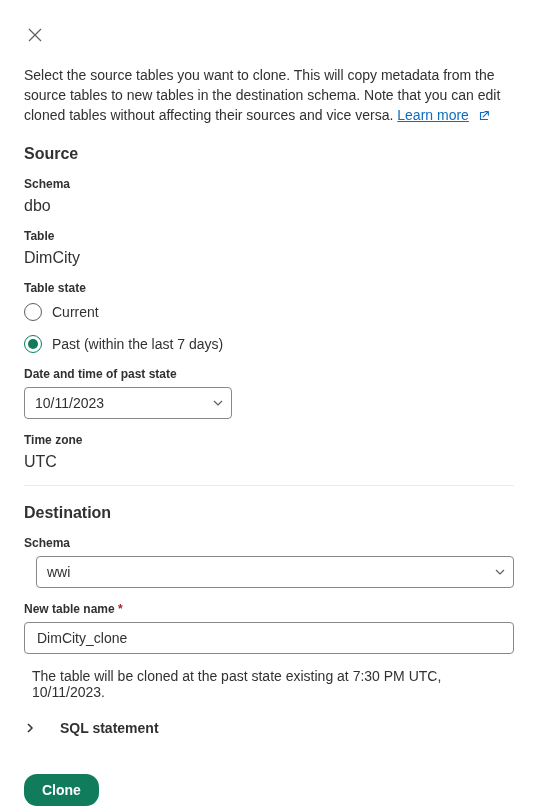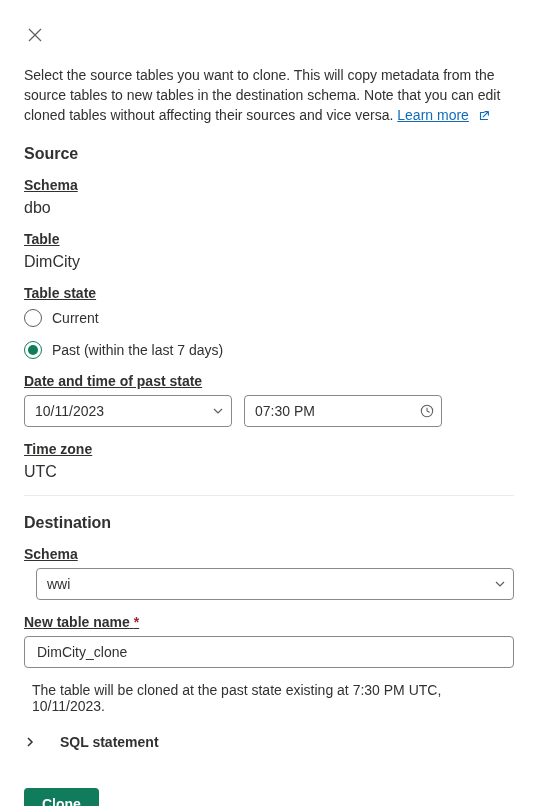--- a/index.html
+++ b/index.html
@@ -12,35 +12,35 @@
     padding: 24px;
   }
   .dialog-header { display: flex; justify-content: space-between; align-items: flex-start; margin-bottom: 16px; }
   .dialog-title { font-size: 20px; font-weight: 600; color: #201f1e; }
   .close-btn { background: none; border: none; cursor: pointer; color: #605e5c; padding: 4px; }
   .description { font-size: 14px; color: #323130; line-height: 20px; margin-bottom: 20px; }
   .learn-more { color: #0f6cbd; text-decoration: underline; cursor: pointer; }
   .ext-icon-inline { vertical-align: middle; margin-left: 4px; color: #0f6cbd; }
   .section-heading { font-size: 16px; font-weight: 600; margin-bottom: 14px; margin-top: 4px; }
   .field { margin-bottom: 14px; }
-  .field-label { font-size: 14px; font-weight: 600; color: #323130; display: block; margin-bottom: 6px; text-decoration: underline; }
+  .field-label { font-size: 12px; font-weight: 600; color: #323130; display: block; margin-bottom: 6px; }
   .field-value { font-size: 16px; color: #323130; }
   .radio-group { margin-top: 8px; }
   .radio-option { display: flex; align-items: center; margin-bottom: 14px; cursor: pointer; }
   .radio-circle {
     width: 18px; height: 18px; border-radius: 50%;
     border: 1px solid #605e5c; margin-right: 10px; position: relative;
     flex-shrink: 0;
   }
   .radio-circle.selected { border-color: #107c5b; }
   .radio-circle.selected::after {
     content: ""; position: absolute; top: 3px; left: 3px;
     width: 10px; height: 10px; background: #107c5b; border-radius: 50%;
   }
-  .datetime-row { display: flex; gap: 12px; margin-top: 6px; margin-bottom: 14px; }
+  .datetime-row { display: flex; gap: 12px; margin-top: 6px; margin-bottom: 14px; flex-direction: column; }
   .input-wrap { position: relative; flex-shrink: 0; }
   .input-wrap.date { width: 208px; }
   .input-wrap.time { width: 198px; }
   .text-input, .select-input {
     width: 100%; height: 32px; border: 1px solid #8a8886;
     border-radius: 4px; padding: 0 32px 0 10px; font-size: 14px;
     color: #323130; background: #fff; font-family: inherit;
   }
   .input-icon {
     position: absolute; right: 8px; top: 50%; transform: translateY(-50%);
@@ -48,21 +48,21 @@
   }
   .divider { border: none; border-top: 1px solid #edebe9; margin: 14px 0 18px 0; }
   .select-input { appearance: none; cursor: pointer; }
   .full-width { width: 100%; padding-left: 12px; }
   .required { color: #a4262c; }
   .info-text { font-size: 14px; color: #323130; margin: 14px 8px; }
   .accordion { display: flex; align-items: center; gap: 24px; cursor: pointer; font-weight: 600; padding: 6px 0; margin-bottom: 32px; }
   .primary-btn {
     background: #107c5b; color: #fff; border: none;
     padding: 8px 18px; font-size: 14px; font-weight: 600;
-    border-radius: 4px; cursor: pointer; font-family: inherit;
+    border-radius: 13px; cursor: pointer; font-family: inherit;
   }
 </style>
 </head>
 <body>
 
 
 
 <div class="dialog-header">
   <button class="close-btn">
     <svg width="14" height="14" viewBox="0 0 14 14">
@@ -106,27 +106,20 @@
 </div>
 
 <span class="field-label">Date and time of past state</span>
 <div class="datetime-row">
   <div class="input-wrap date">
     <input class="text-input" value="10/11/2023" style="">
     <svg class="input-icon" width="12" height="12" viewBox="0 0 12 12">
         <path d="M2 4 L6 8 L10 4" stroke="currentColor" stroke-width="1.2" fill="none"></path>
       </svg>
   </div>
-  <div class="input-wrap time">
-    <input class="text-input" value="07:30 PM" style="">
-    <svg class="input-icon" width="14" height="14" viewBox="0 0 16 16">
-        <circle cx="8" cy="8" r="6.5" stroke="currentColor" stroke-width="1.2" fill="none"></circle>
-        <path d="M8 4.5 V8 L10.5 9.5" stroke="currentColor" stroke-width="1.2" fill="none" stroke-linecap="round"></path>
-      </svg>
-  </div>
 </div>
 
 <div class="field">
   <span class="field-label">Time zone</span>
   <span class="field-value">UTC</span>
 </div>
 
 <hr class="divider">
 
 <h2 class="section-heading">Destination</h2>

